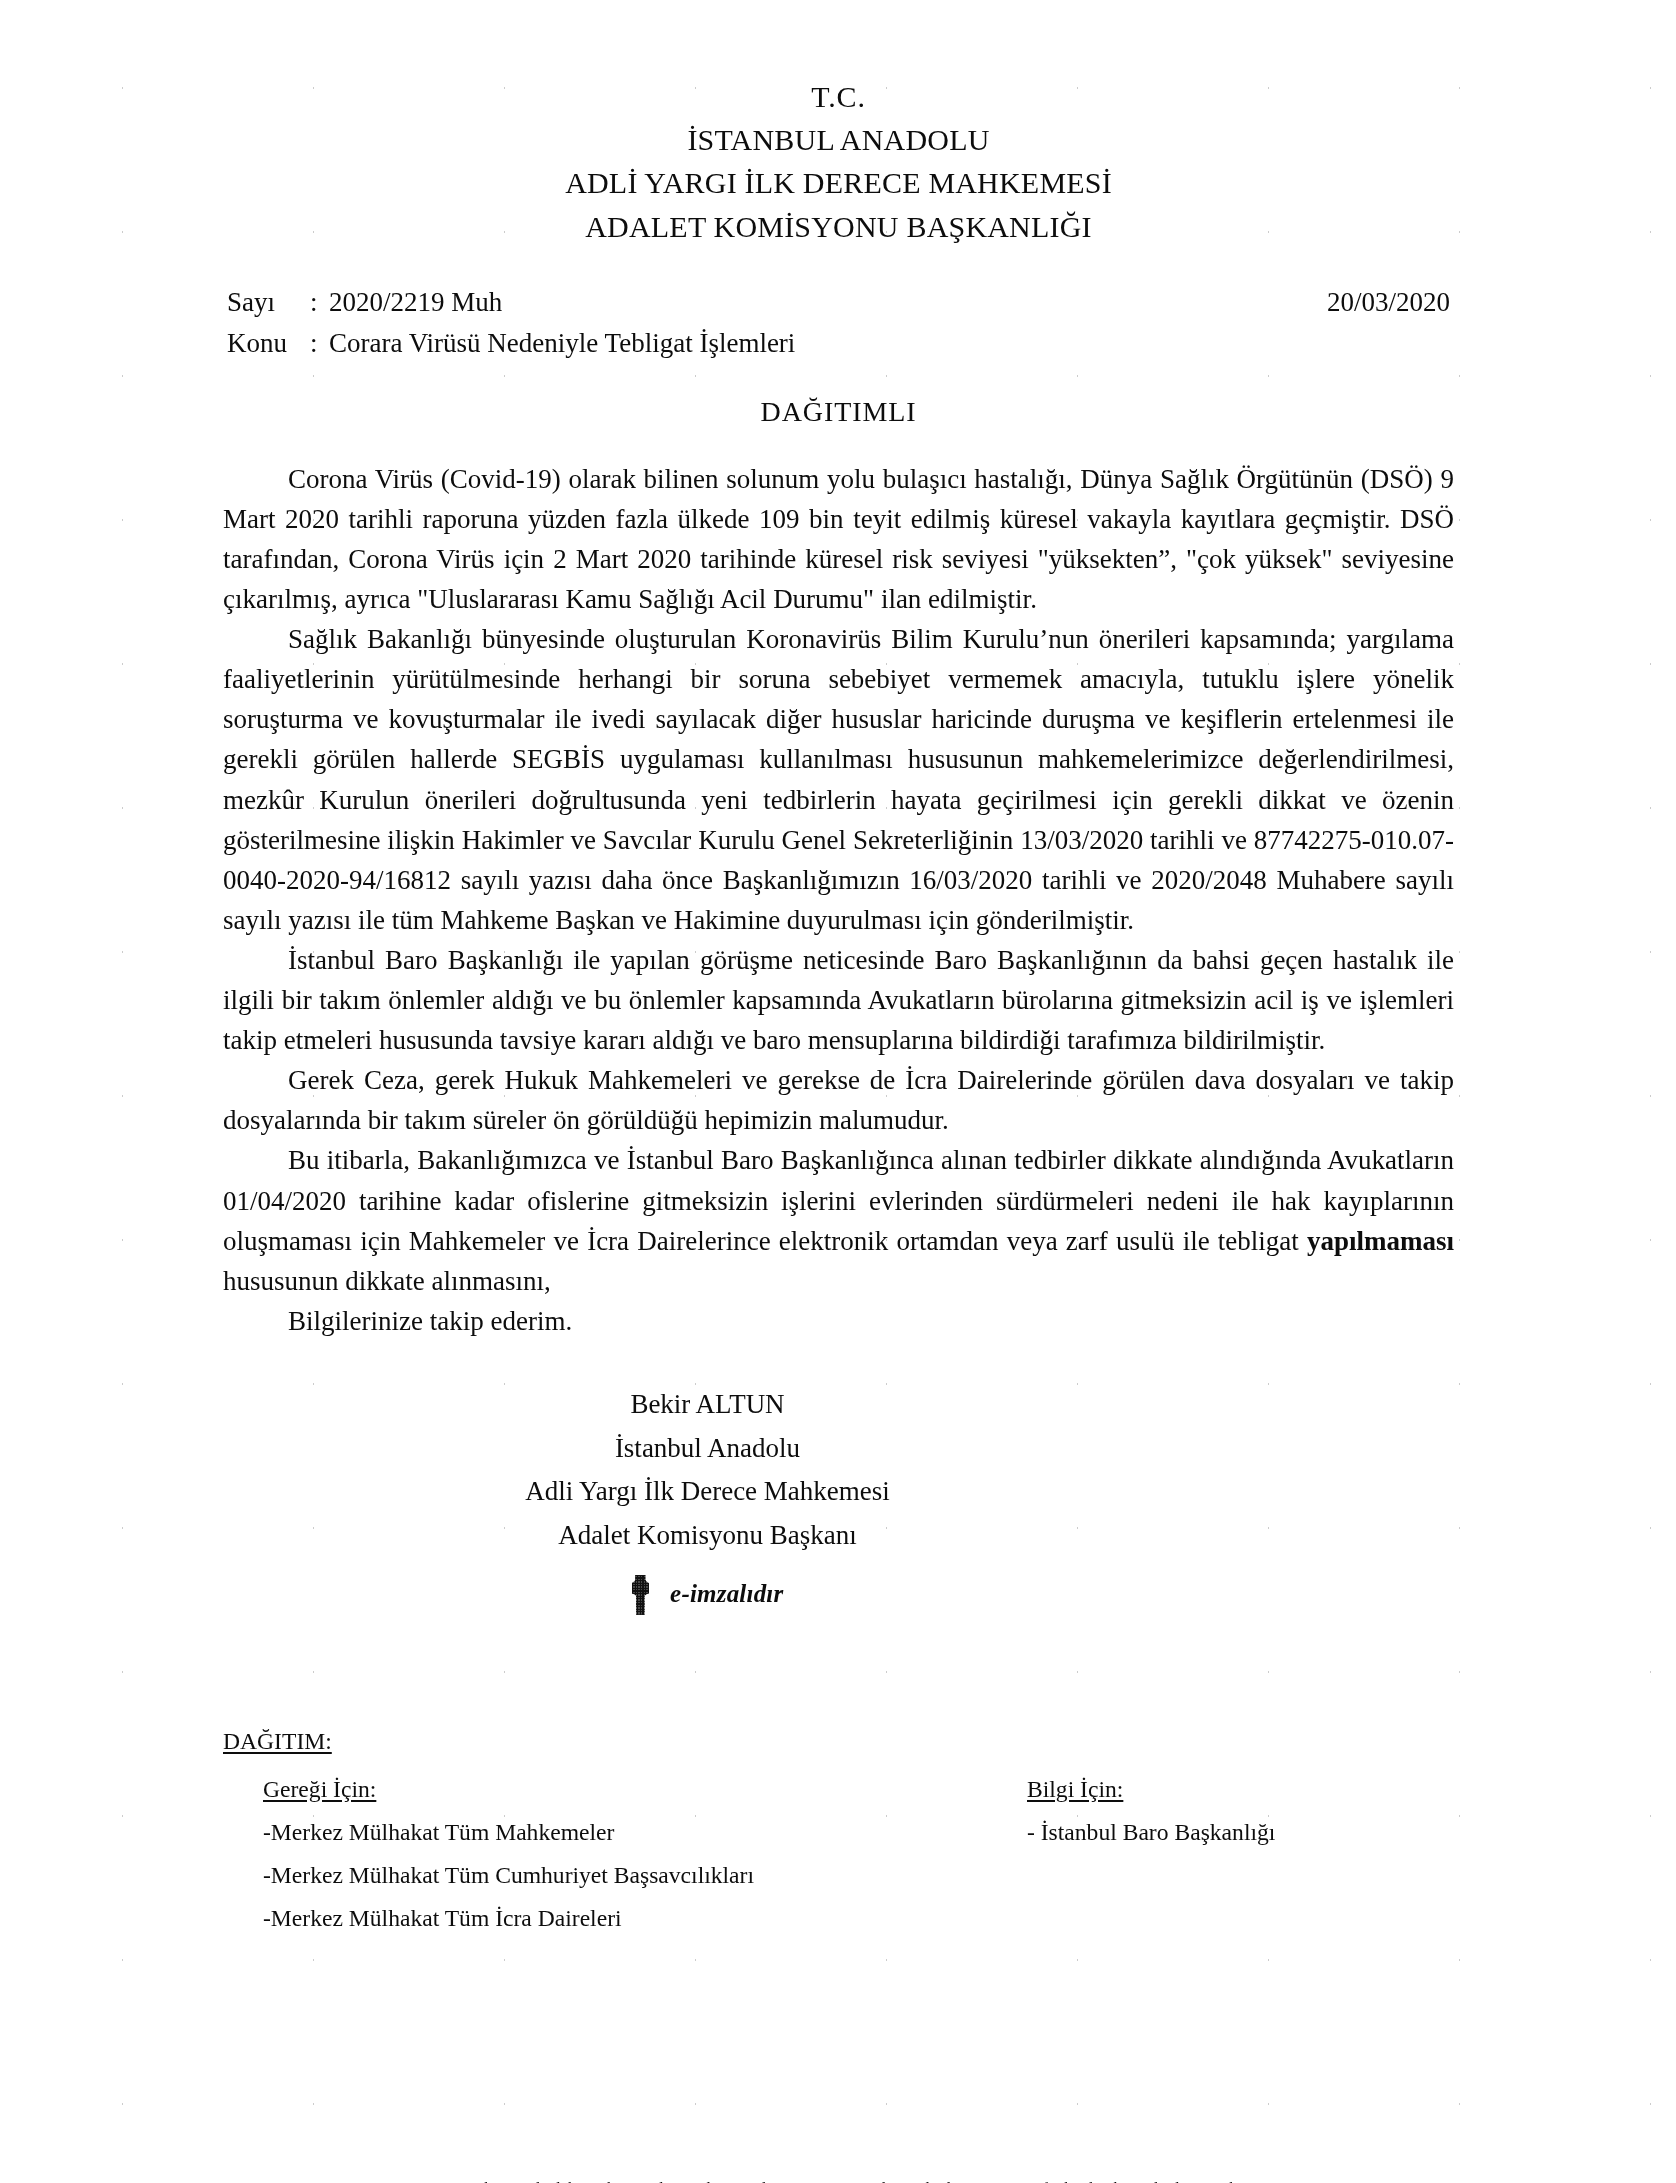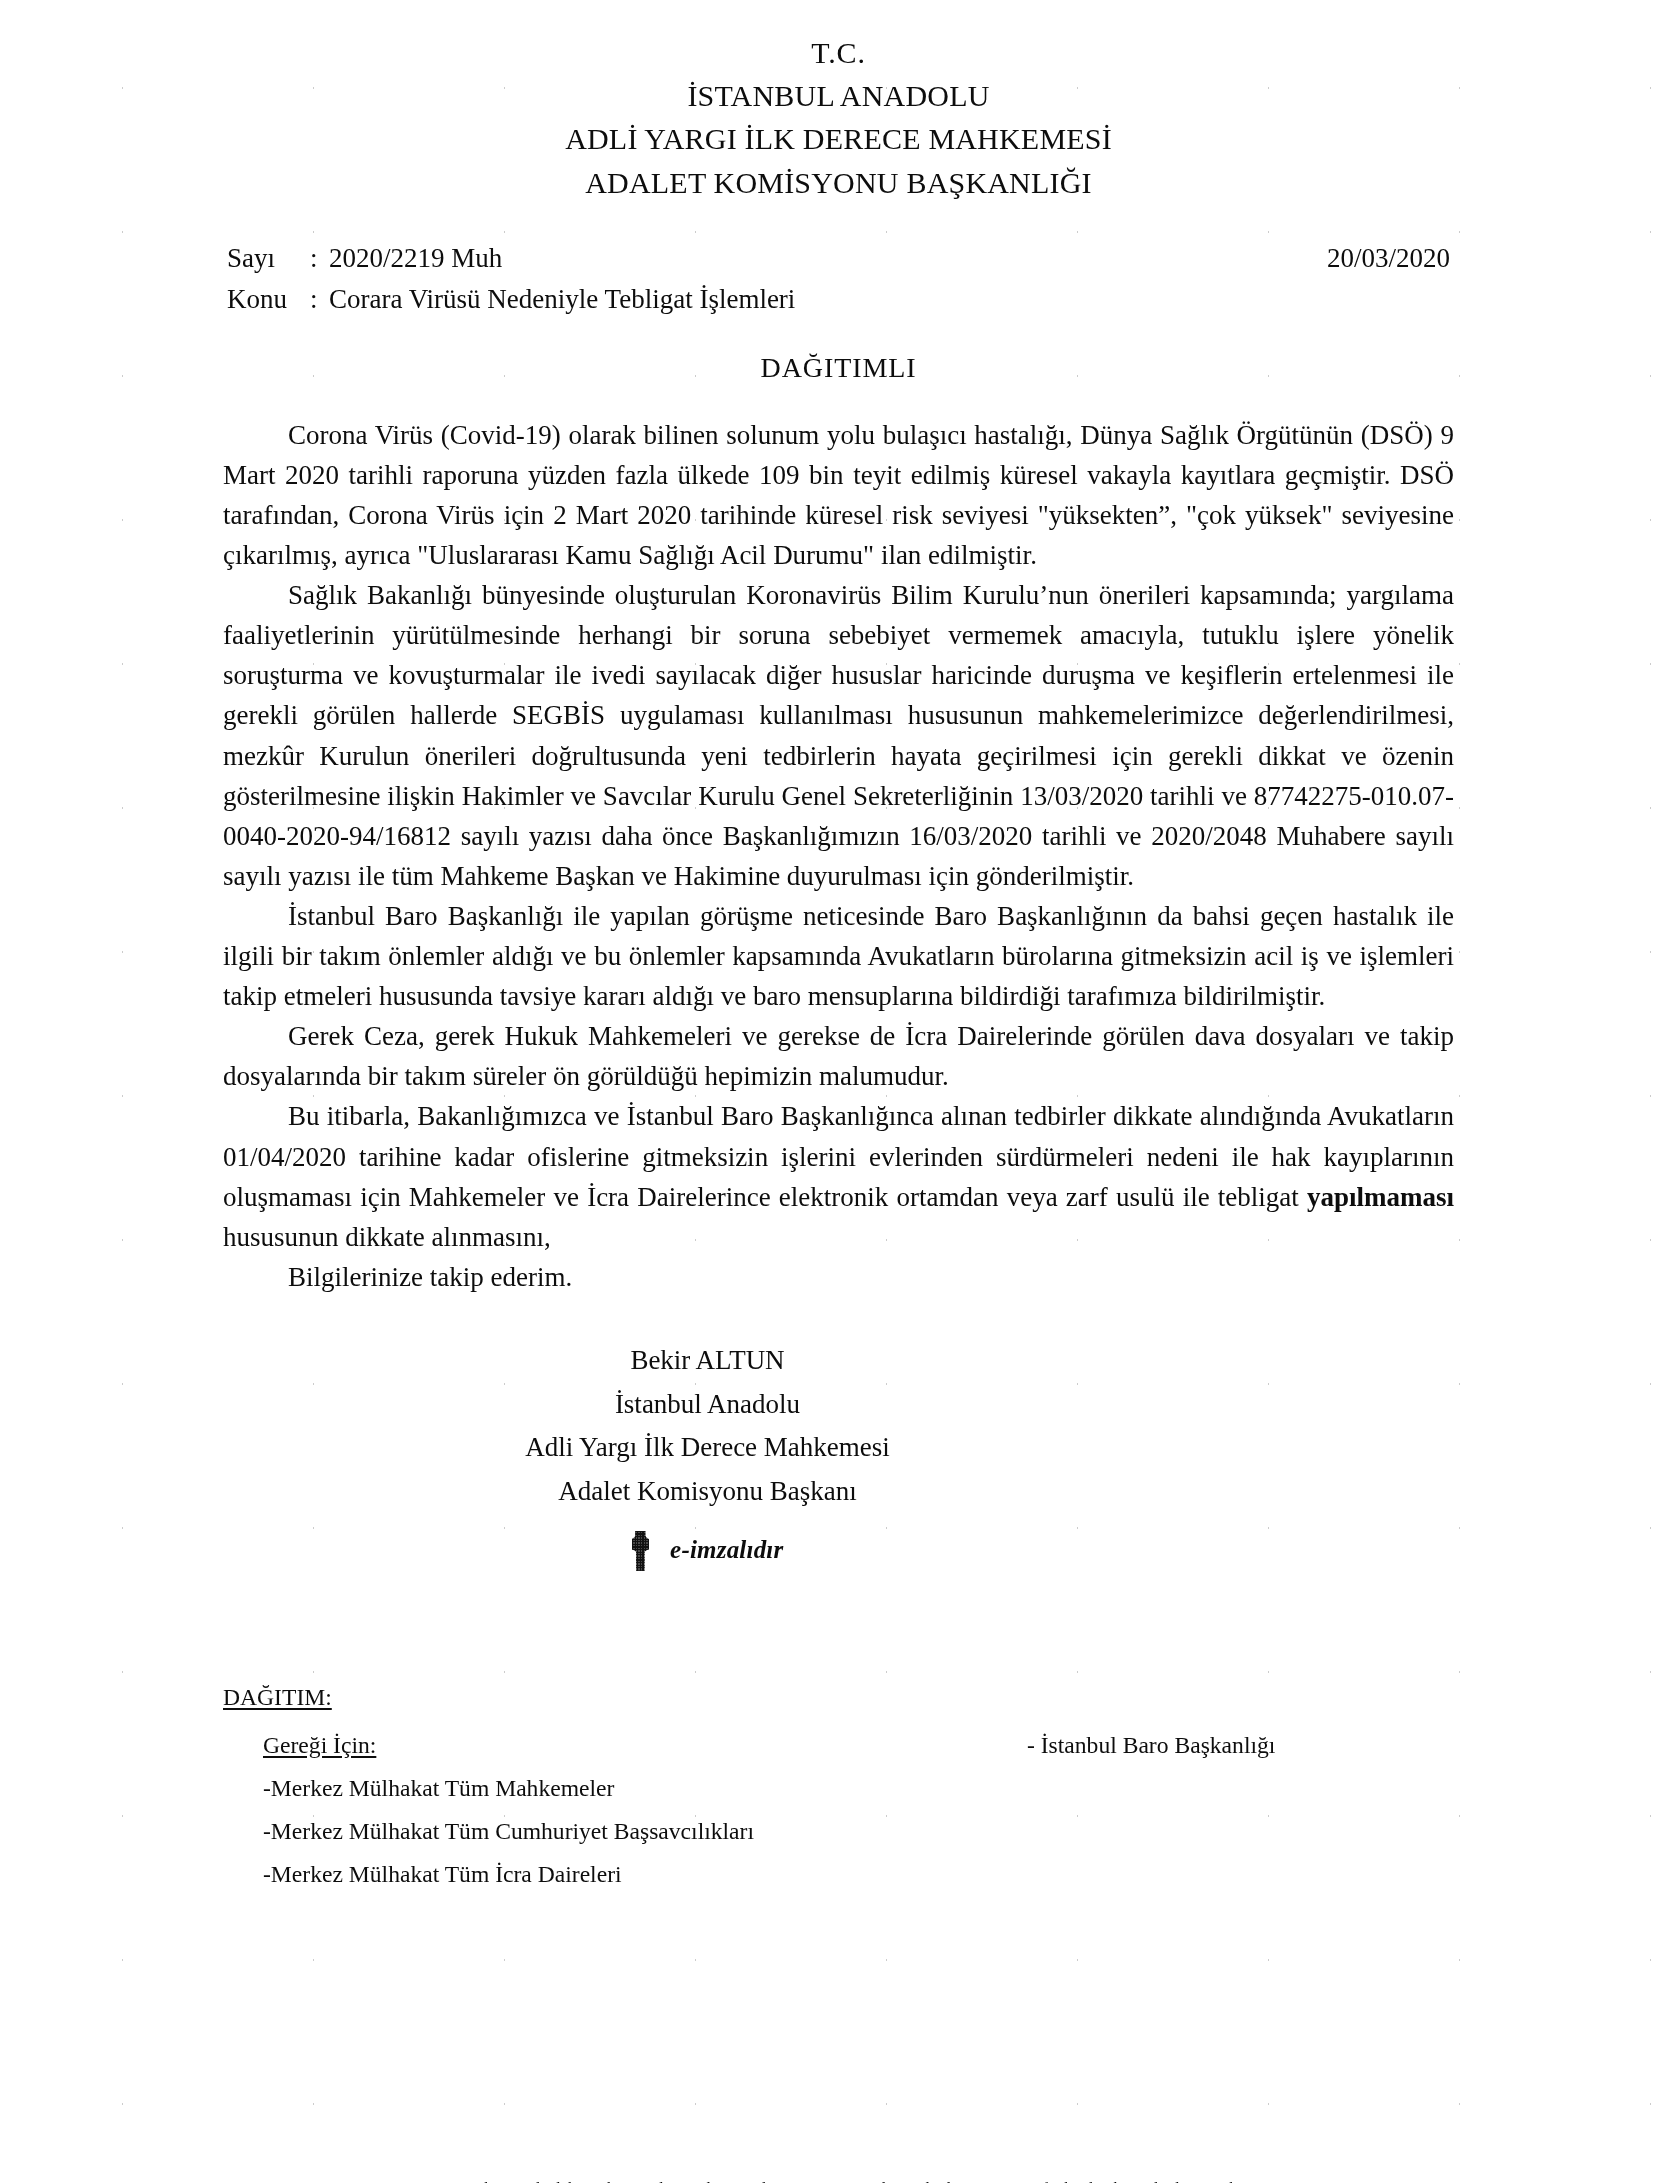--- a/index.html
+++ b/index.html
@@ -36,21 +36,21 @@
 
   .content {
     position: absolute;
     left: 0; top: 0;
     width: 1677px;
   }
 
   
   .letterhead {
     text-align: center;
-    padding-top: 31px;
+    padding-top: 75px;
   }
   .lh-line {
     font-size: 30px;
     line-height: 1.44;
     letter-spacing: 0.2px;
     white-space: nowrap;
   }
   .lh-line.tc { letter-spacing: 0.9px; }
 
   
@@ -226,20 +226,21 @@
     <div class="distribution">
       <div class="dist-title">DAĞITIM:</div>
       <div class="dist-cols">
         <div class="dist-col-a">
           <div class="dist-head">Gereği İçin:</div>
           <div class="dist-item">-Merkez Mülhakat Tüm Mahkemeler</div>
           <div class="dist-item">-Merkez Mülhakat Tüm Cumhuriyet Başsavcılıkları</div>
           <div class="dist-item">-Merkez Mülhakat Tüm İcra Daireleri</div>
         </div>
         <div class="dist-col-b">
+          <div class="dist-head">Bilgi İçin:</div>
           <div class="dist-item">- İstanbul Baro Başkanlığı</div>
         </div>
       </div>
     </div>
 
   </div>
 
   <div class="footer">
     <div class="foot-note">*Bu evrak güvenli elektronik imza ile imzalanmış olup, DYS ortamında gönderilmiştir. Ayrıca fiziki olarak gönderilmeyecektir</div>
     

